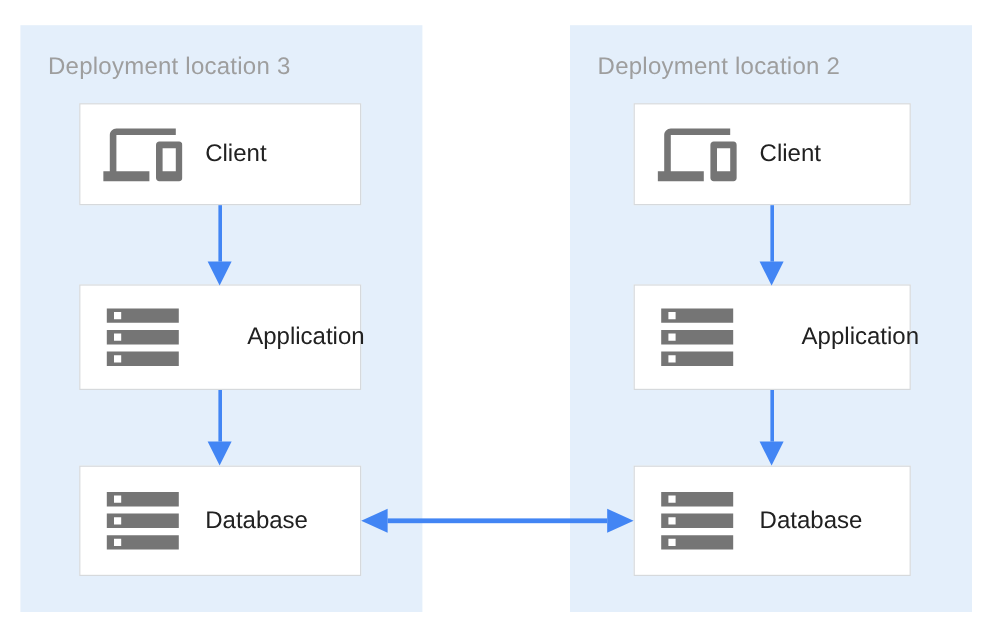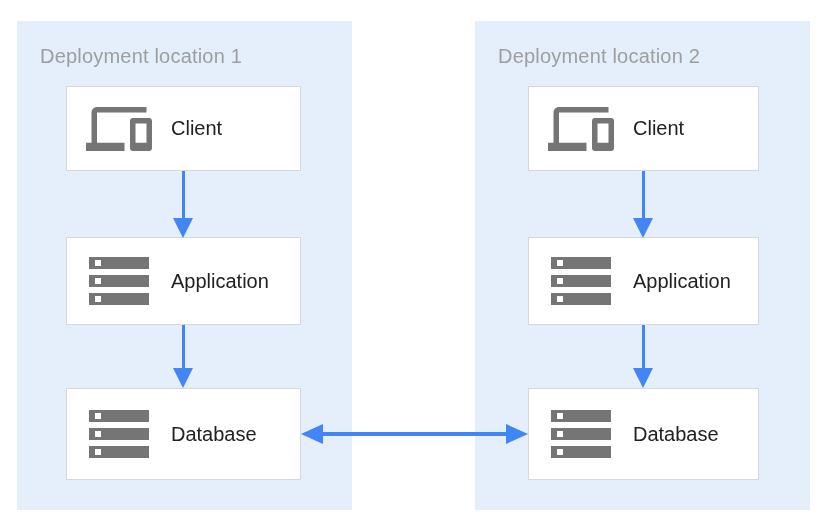--- a/index.html
+++ b/index.html
@@ -38,21 +38,21 @@
   .node{
     position:absolute;
     background:var(--box-bg);
     border:1px solid var(--box-border);
     display:flex;
     align-items:center;
   }
   .panel-1 .node{left:49px;width:235px;}
   .panel-2 .node{left:53px;width:231px;}
   .node-client{top:65px;height:85px;}
-  .node-application{top:216px;height:88px;}
+  .node-application{top:216px;height:88px;gap:35px;}
   .node-database{top:367px;height:92px;align-items:center;}
   .node-icon{
     width:104px;
     display:flex;
     align-items:center;
     justify-content:center;
     flex:0 0 auto;
   }
   .node-icon svg{display:block;fill:var(--icon);}
   .node-label{
@@ -100,21 +100,21 @@
     border-bottom:10px solid transparent;
     border-left:22px solid var(--arrow);
   }
 </style>
 </head>
 <body>
 
 <div class="canvas">
 
   <section class="panel panel-1">
-    <div class="panel-label">Deployment location 1</div>
+    <div class="panel-label">Deployment location 3</div>
 
     <div class="node node-client">
       <span class="node-icon">
         <svg width="66" height="66" viewBox="0 0 24 24" aria-hidden="true">
           <path d="M4 6h18V4H4c-1.1 0-2 .9-2 2v11H0v3h14v-3H4V6zm19 2h-6c-.55 0-1 .45-1 1v10c0 .55.45 1 1 1h6c.55 0 1-.45 1-1V9c0-.55-.45-1-1-1zm-1 9h-4v-7h4v7z"></path>
         </svg>
       </span>
       <span class="node-label">Client</span>
     </div>
 

